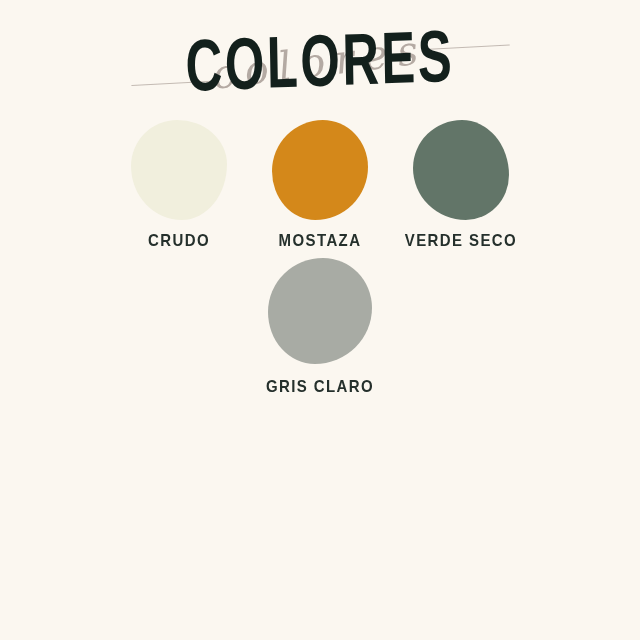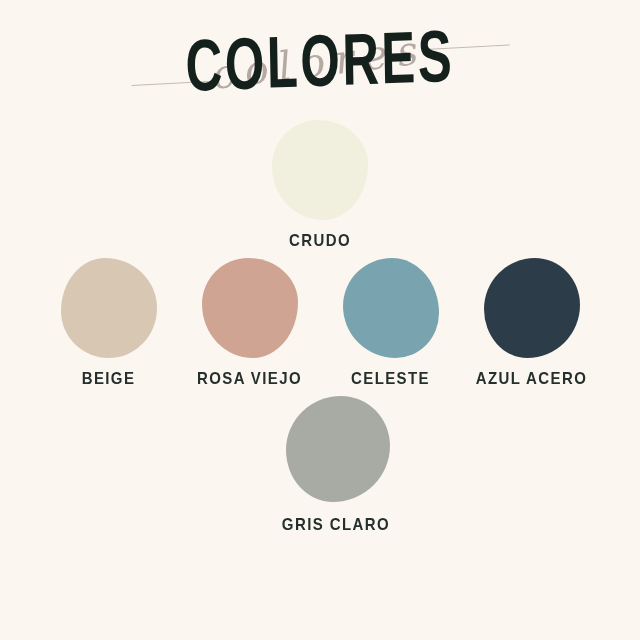--- a/index.html
+++ b/index.html
@@ -111,61 +111,51 @@
     margin-top: 11px;
     font-family: "Liberation Sans Narrow", "Liberation Sans", sans-serif;
     font-size: 15px;
     font-weight: 600;
     letter-spacing: 1.4px;
     color: #25302c;
     text-align: center;
     white-space: nowrap;
     transform: scaleY(1.1);
   }
-  .row-3 .swatch-cell { width: 140px; align-items: flex-end; }
+  .row-3 .swatch-cell { width: 140px; }
   .row-3 .blob { width: 104px; height: 106px; }
   .row-3 .swatch-label { margin-top: 13px; }
 </style>
 </head>
 <body style="background: rgb(251, 247, 240);">
 
 <div id="poster">
 
   <div class="title-area">
     <div class="title-script">colores</div>
     <div class="title-main">COLORES</div>
   </div>
 
   <div class="grid">
 
     <div class="row row-1">
       <div class="swatch-cell">
         <div class="blob blob-a" style="background: rgb(241, 239, 221);"></div>
         <div class="swatch-label">CRUDO</div>
       </div>
+      <div class="swatch-cell">
+        <div class="blob blob-b" style="background: rgb(212, 136, 26);"></div>
+        <div class="swatch-label">MOSTAZA</div>
+      </div>
+      <div class="swatch-cell">
+        <div class="blob blob-d" style="background: rgb(98, 117, 104);"></div>
+        <div class="swatch-label">VERDE SECO</div>
+      </div>
     </div>
 
-    <div class="row row-2">
-      <div class="swatch-cell">
-        <div class="blob blob-c" style="background: rgb(215, 199, 179);"></div>
-        <div class="swatch-label">BEIGE</div>
-      </div>
-      <div class="swatch-cell">
-        <div class="blob blob-a" style="background: rgb(207, 164, 147);"></div>
-        <div class="swatch-label">ROSA VIEJO</div>
-      </div>
-      <div class="swatch-cell">
-        <div class="blob blob-d" style="background: rgb(121, 163, 174);"></div>
-        <div class="swatch-label">CELESTE</div>
-      </div>
-      <div class="swatch-cell">
-        <div class="blob blob-b" style="background: rgb(44, 61, 73);"></div>
-        <div class="swatch-label">AZUL ACERO</div>
-      </div>
-    </div>
 
     <div class="row row-3">
       <div class="swatch-cell">
         <div class="blob blob-b" style="background: rgb(168, 171, 164);"></div>
         <div class="swatch-label">GRIS CLARO</div>
       </div>
     </div>
 
   </div>
 </div>

